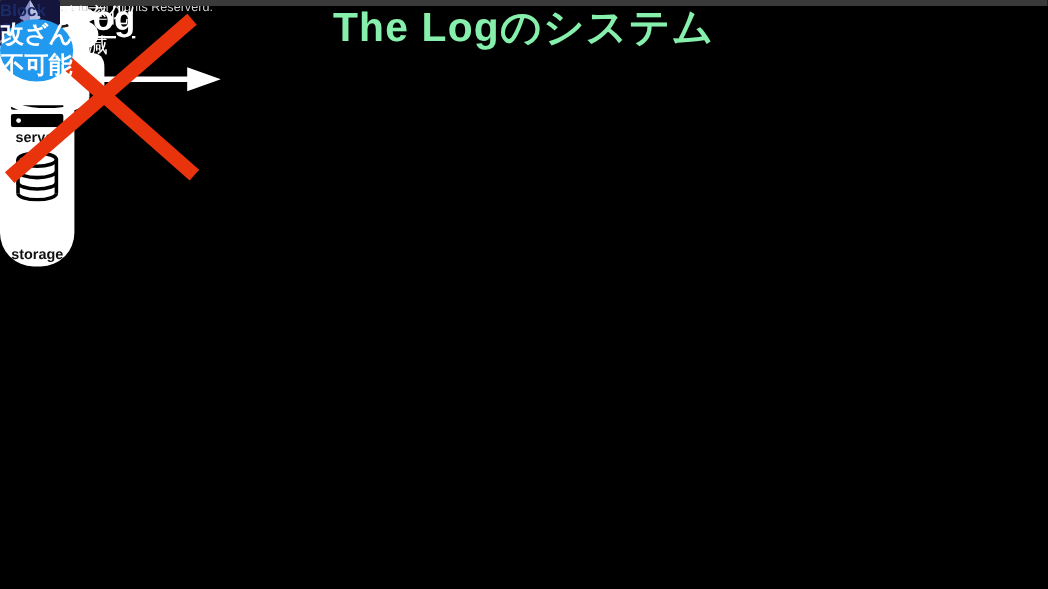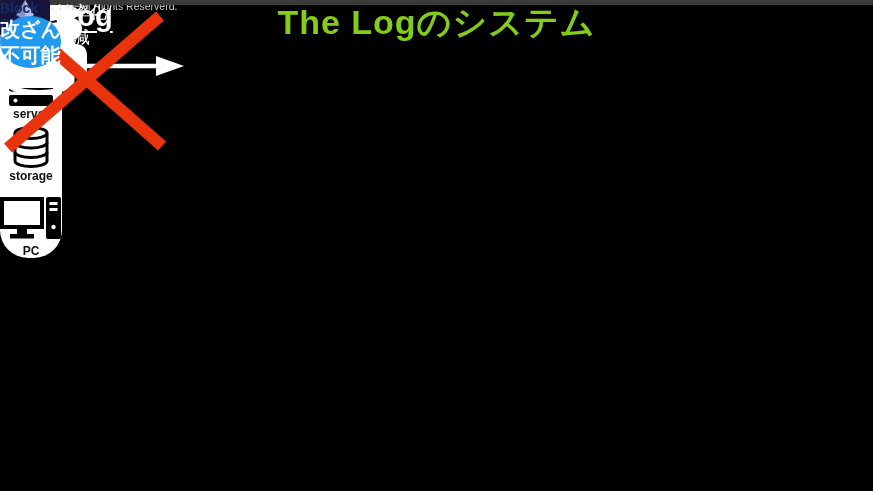--- a/index.html
+++ b/index.html
@@ -5,39 +5,39 @@
   html,body { margin:0; padding:0; }
   body {
     width:873px; height:491px; background:#000;
     font-family:"Liberation Sans", sans-serif;
     position:relative; overflow:hidden;
   }
   .abs { position:absolute; }
 
   #title {
     left:0; top:36; width:873px; text-align:center;
-    color:#84cc16; font-size:34px; font-weight:bold; letter-spacing:1px;
+    color:#86efac; font-size:34px; font-weight:bold; letter-spacing:1px;
   }
 
   
   #user-icon   { left:76;  top:206; }
   #user-label  { left:74;  top:286; width:94; text-align:center; color:#fff; font-size:23px; font-weight:bold; }
   #use-arrow   { left:170; top:239; }
   #use-arrow-label { left:178; top:261; width:72; text-align:center; color:#fff; font-size:21px; font-weight:bold; }
 
   
   #devices-box {
     left:256; top:107; width:129; height:342;
     background:#fff; border-radius:28px;
     display:flex; flex-direction:column; align-items:center;
     padding-top:26px; box-sizing:border-box;
   }
   .device-item { display:flex; flex-direction:column; align-items:center; }
   .device-label { font-size:12px; font-weight:bold; color:#111; margin-top:2px; line-height:13px; }
-  .mb5 { margin-bottom:5px; } .mb3 { margin-bottom:14px; } .mb6 { margin-bottom:6px; }
+  .mb5 { margin-bottom:5px; } .mb3 { margin-bottom:3px;gap:36px; } .mb6 { margin-bottom:6px; }
 
   
   #sdn-arrow    { left:388; top:186; }
   #sdn-label    { left:392; top:216; color:#1E9CF5; font-size:24px; font-weight:bold; }
   #syslog-icon  { left:466; top:155; }
   #syslog-label { left:458; top:247; width:90; text-align:center; color:#fff; font-size:23px; font-weight:bold; }
 
   
   #to-server-arrow { left:560; top:193; }
   #server-icon  { left:643; top:153; }
@@ -121,32 +121,20 @@
         <ellipse cx="18" cy="7" rx="16" ry="5.5"></ellipse>
         <path d="M2,7 V35"></path>
           <path d="M34,7 V35"></path>
         <path d="M2,16.5 A16,5.5 0 0 0 34,16.5"></path>
         <path d="M2,26 A16,5.5 0 0 0 34,26"></path>
         <path d="M2,35 A16,5.5 0 0 0 34,35"></path>
       </g>
     </svg>
     <div class="device-label">storage</div>
   </div>
-  <div class="device-item">
-    <svg width="62" height="46" viewBox="0 0 62 46">
-      <rect x="2" y="2" width="40" height="28" fill="#fff" stroke="#000" stroke-width="4"></rect>
-      <rect x="17" y="30" width="10" height="7" fill="#000"></rect>
-      <rect x="10" y="37" width="24" height="4.5" fill="#000"></rect>
-      <rect x="46" y="0" width="15" height="42" rx="2" fill="#000"></rect>
-      <rect x="49.5" y="5" width="8" height="3" fill="#fff"></rect>
-      <rect x="49.5" y="11" width="8" height="3" fill="#fff"></rect>
-      <circle cx="53.5" cy="30" r="2.2" fill="#fff"></circle>
-    </svg>
-    <div class="device-label">PC</div>
-  </div>
 </div>
 
 <svg class="abs" id="sdn-arrow" width="76" height="26" viewBox="0 0 76 26">
   <line x1="0" y1="13" x2="55" y2="13" stroke="#fff" stroke-width="3.5"></line>
   <polygon points="55,4 75,13 55,22" fill="#fff"></polygon>
 </svg>
 <div class="abs" id="sdn-label">SDN</div>
 
 <svg class="abs" id="syslog-icon" width="74" height="88" viewBox="0 0 74 88">
   <path d="M21,0 H64 Q74,0 74,10 V78 Q74,88 64,88 H10 Q0,88 0,78 V21 Q0,19 1.5,17.5 L17.5,1.5 Q19,0 21,0 Z" fill="#fff"></path>

